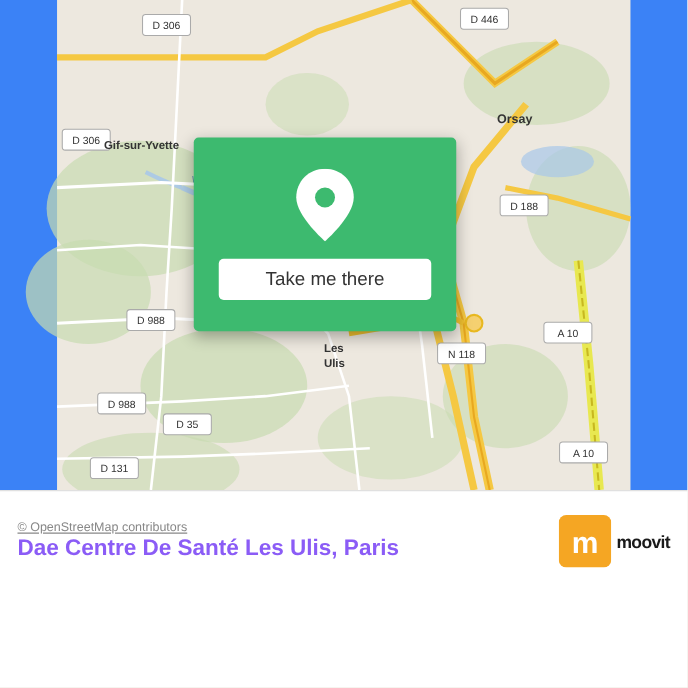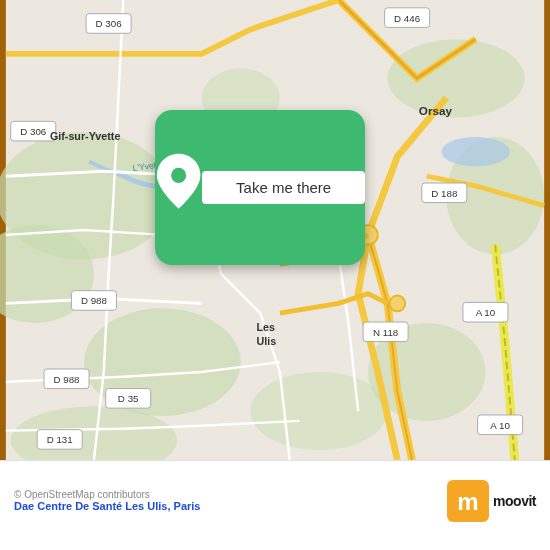--- a/index.html
+++ b/index.html
@@ -7,42 +7,42 @@
       width: 550px;
       height: 550px;
       overflow: hidden;
       font-family: Arial, sans-serif;
       background: #fff;
     }
 
     #map-container {
       position: relative;
       width: 550px;
-      height: 460px;
+      height: 392px;
       overflow: hidden;
-      background-color: #a16207;
+      background-color: #3b82f6;
     }
 
     
     #map-svg {
       width: 100%;
       height: 100%;
     }
 
     
     #action-card {
       position: absolute;
       top: 110px;
       left: 155px;
       width: 210px;
       height: 155px;
       background: #3dba6f;
-      border-radius: 17px;
-      display: flex;
-      flex-direction: row;
+      border-radius: 4px;
+      display: flex;
+      flex-direction: column;
       align-items: center;
       justify-content: center;
       box-shadow: 0 4px 12px rgba(0,0,0,0.3);
     }
 
     #location-pin {
       width: 50px;
       height: 60px;
       margin-bottom: 12px;
     }
@@ -74,26 +74,27 @@
     #bottom-text-col {
       display: flex;
       flex-direction: column;
       justify-content: center;
     }
 
     #attribution {
       font-size: 10px;
       color: #888;
       margin-bottom: 0;
+      text-decoration: underline;
     }
 
     #place-name {
-      font-size: 11px;
+      font-size: 18px;
       font-weight: 600;
-      color: #1d4ed8;
+      color: #8b5cf6;
     }
 
     #moovit-logo {
       display: flex;
       align-items: center;
       gap: 4px;
     }
 
     #moovit-m {
       width: 42px;

